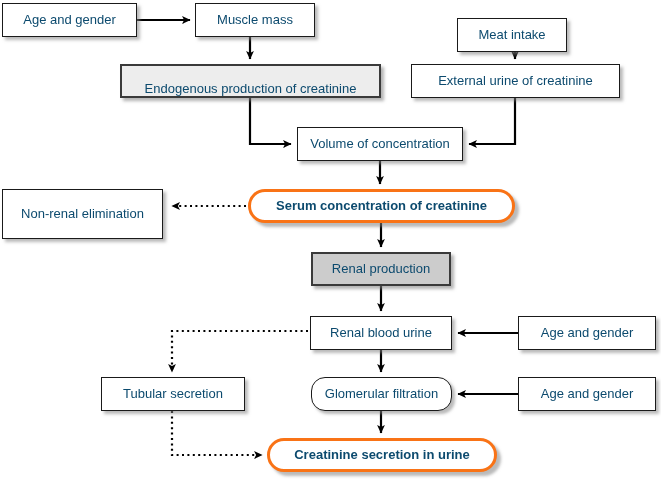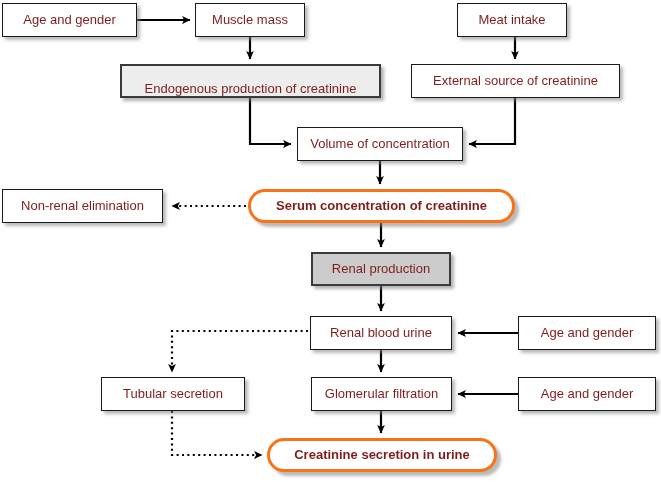--- a/index.html
+++ b/index.html
@@ -23,21 +23,21 @@
     height: 482px;
     pointer-events: none;
   }
   .node {
     position: absolute;
     box-sizing: border-box;
     display: flex;
     align-items: center;
     justify-content: center;
     text-align: center;
-    color: #7f1d1d;
+    color: #0c4a6e;
     background: #ffffff;
     border: 1px solid #1a1a1a;
     box-shadow: 3px 3px 3px rgba(130,130,130,0.55);
     font-size: 13px;
     line-height: 1.1;
     white-space: nowrap;
     z-index: 3;
   }
   .node.gray-light {
     background: #ededed;
@@ -99,41 +99,41 @@
 
     <path d="M381,411 L381,433" fill="none" stroke="#000000" stroke-width="2.2" marker-end="url(#arrowSolid)"></path>
 
     <path d="M172,411 L172,455 L262,455" fill="none" stroke="#000000" stroke-width="2.2" stroke-dasharray="2,3.4" stroke-linecap="butt" marker-end="url(#arrowDot)"></path>
   </svg>
 
   <div class="node" style="left:2px; top:3px; width:135px; height:34px;">
     <span>Age and gender</span>
   </div>
 
-  <div class="node" style="left:195px; top:3px; width:110px; height:34px;">
+  <div class="node" style="left:195px; top:3px; width:120px; height:34px;">
     <span>Muscle mass</span>
   </div>
 
-  <div class="node" style="left:457px; top:3px; width:110px; height:34px;">
+  <div class="node" style="left:457px; top:18px; width:110px; height:34px;">
     <span>Meat intake</span>
   </div>
 
   <div class="node gray-light" style="left:120px; top:64px; width:261px; height:34px;align-items:flex-end;">
     <span>Endogenous production of creatinine</span>
   </div>
 
   <div class="node" style="left:411px; top:64px; width:209px; height:34px;">
-    <span>External source of creatinine</span>
+    <span>External urine of creatinine</span>
   </div>
 
   <div class="node" style="left:297px; top:127px; width:166px; height:34px;">
     <span>Volume of concentration</span>
   </div>
 
-  <div class="node" style="left:2px; top:189px; width:161px; height:34px;">
+  <div class="node" style="left:2px; top:189px; width:161px; height:50px;">
     <span>Non-renal elimination</span>
   </div>
 
   <div class="node stadium" style="left:248px; top:189px; width:267px; height:34px;">
     <span>Serum concentration of creatinine</span>
   </div>
 
   <div class="node gray-dark" style="left:311px; top:252px; width:140px; height:34px;">
     <span>Renal production</span>
   </div>
@@ -143,21 +143,21 @@
   </div>
 
   <div class="node" style="left:518px; top:316px; width:138px; height:34px;">
     <span>Age and gender</span>
   </div>
 
   <div class="node" style="left:101px; top:377px; width:144px; height:34px;">
     <span>Tubular secretion</span>
   </div>
 
-  <div class="node" style="left:311px; top:377px; width:141px; height:34px;">
+  <div class="node" style="left:311px; top:377px; width:141px; height:34px;border-radius:14px;">
     <span>Glomerular filtration</span>
   </div>
 
   <div class="node" style="left:518px; top:377px; width:138px; height:34px;">
     <span>Age and gender</span>
   </div>
 
   <div class="node stadium" style="left:267px; top:438px; width:230px; height:34px;">
     <span>Creatinine secretion in urine</span>
   </div>

